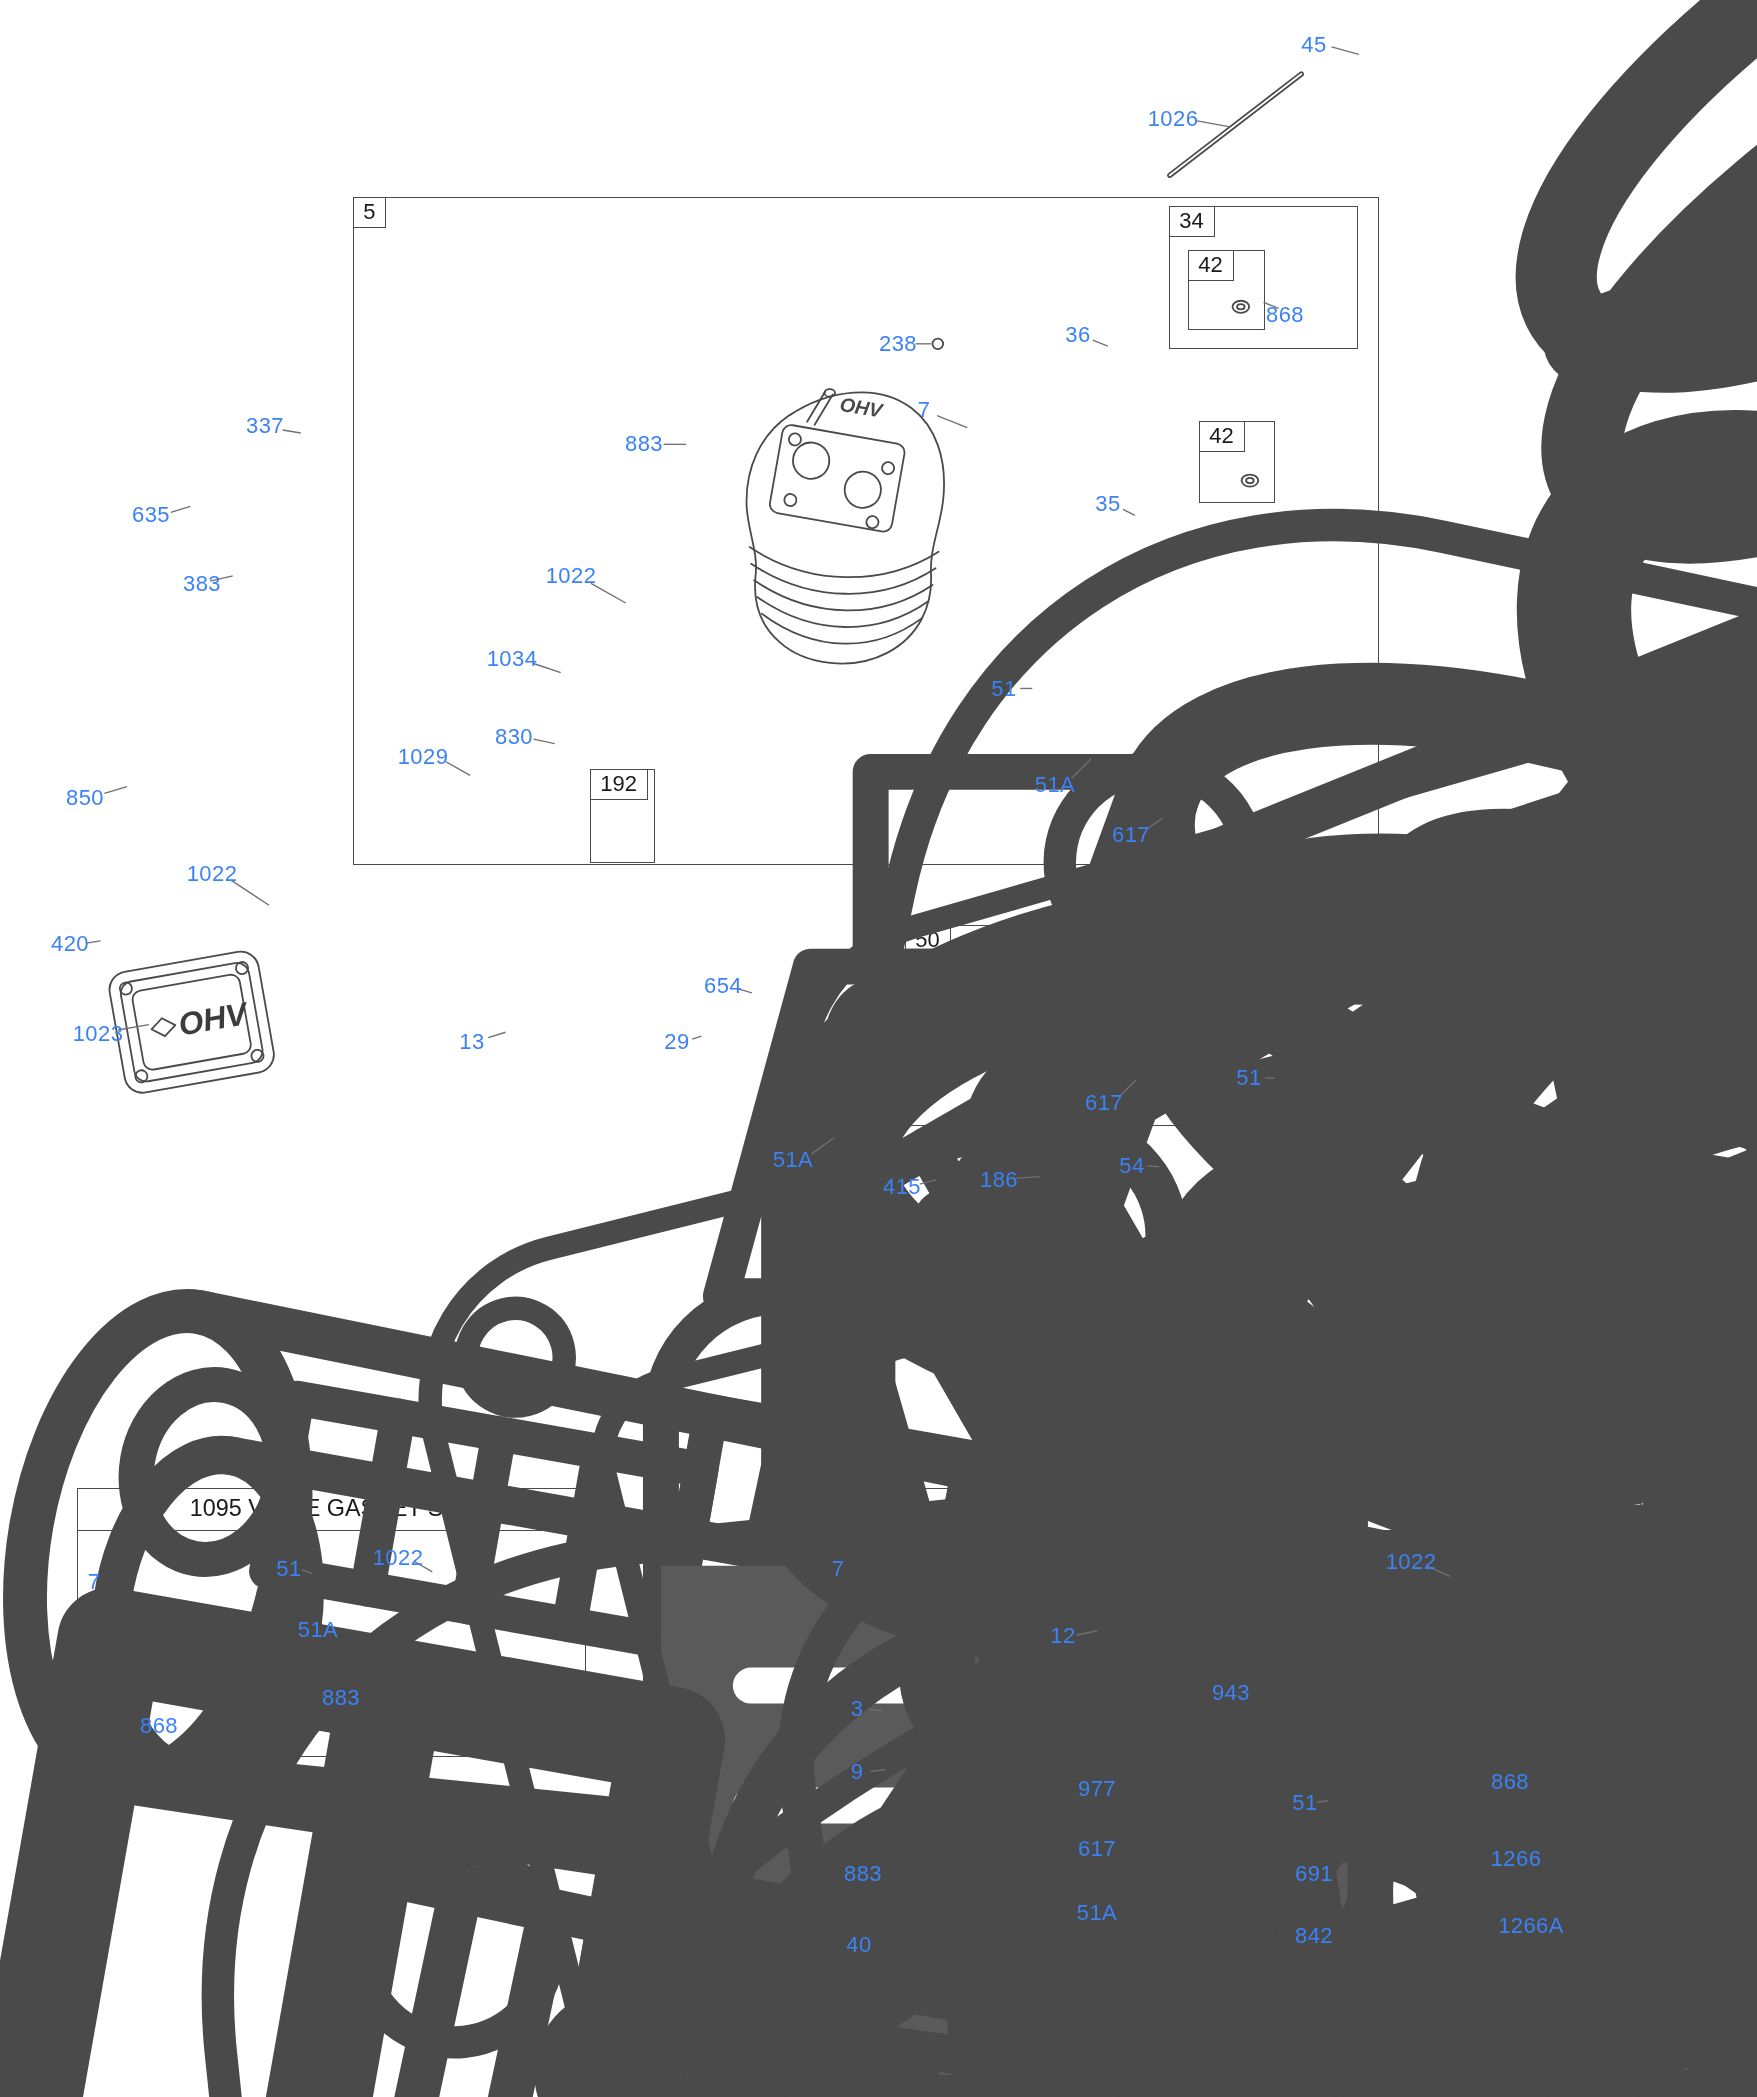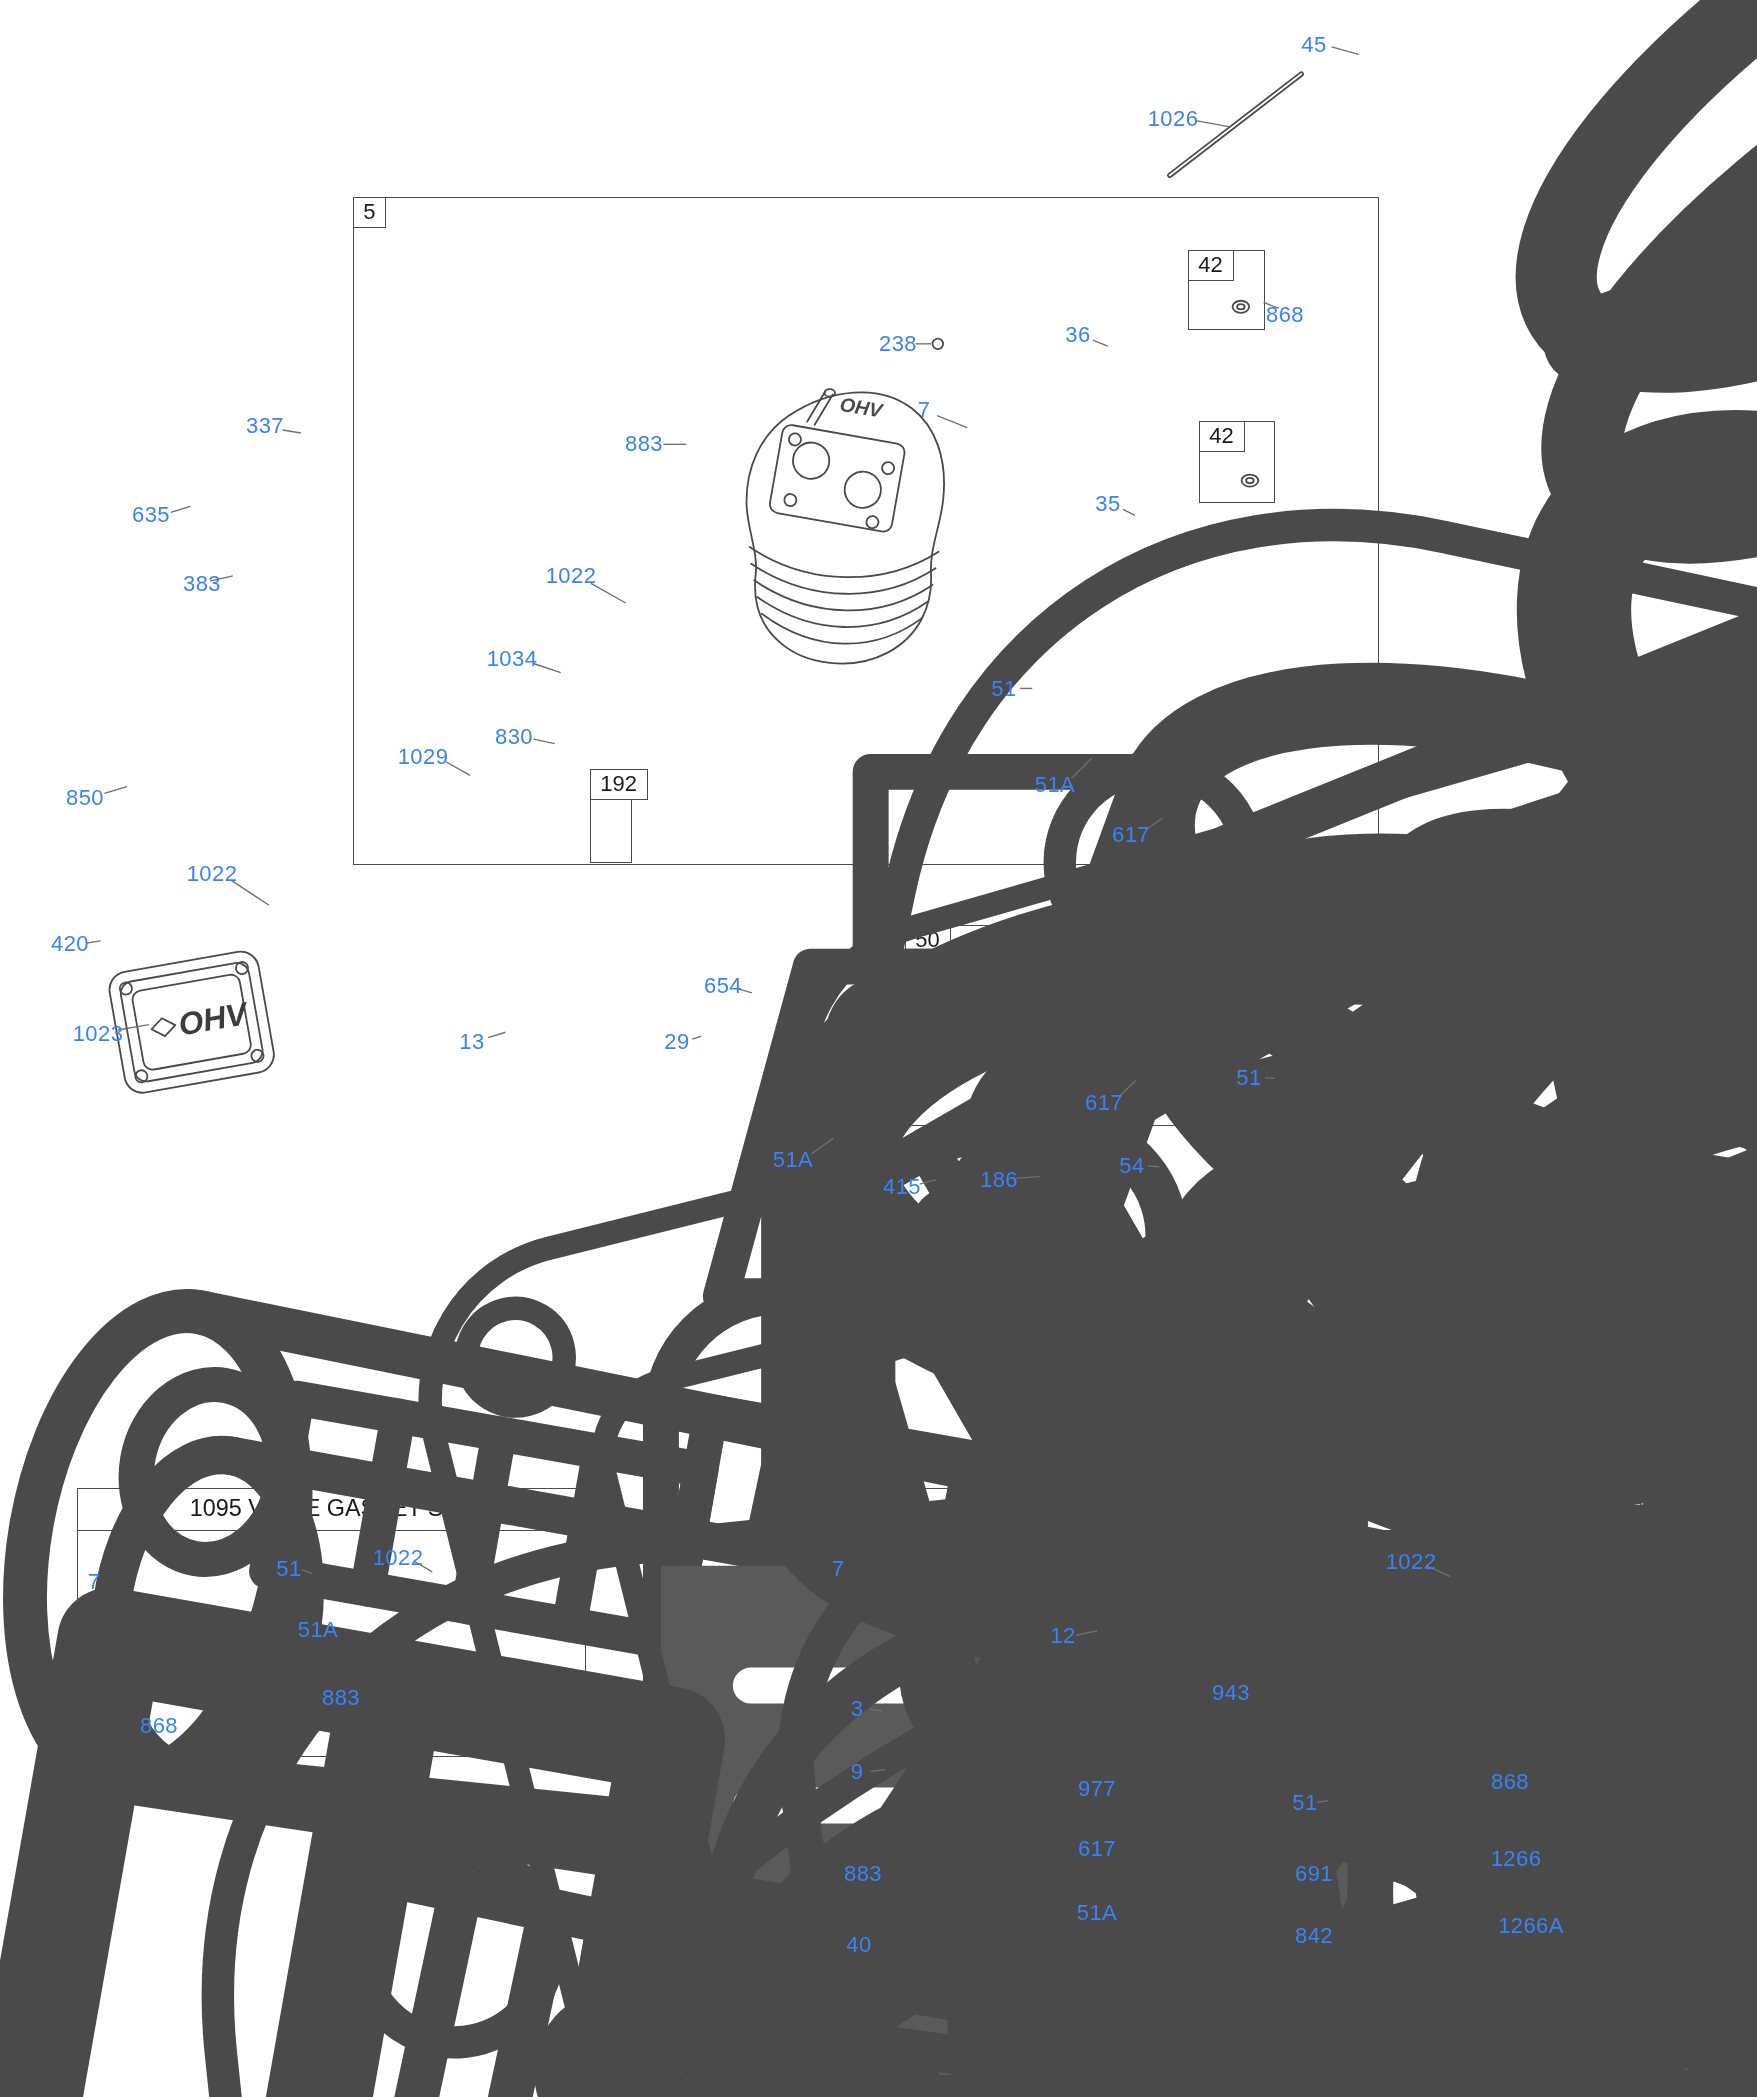--- a/index.html
+++ b/index.html
@@ -25,27 +25,30 @@
 </style>
 </head>
 <body>
 
 <div class="canvas">
 
   <div class="layer" id="boxes-layer">
       <div class="group-box" style="left: 353px; top: 197px; width: 1026px; height: 668px;">
     <div class="box-label">5</div>
   </div>
+      <div class="group-box" style="left: 1169px; top: 206px; width: 189px; height: 143px;">
+    <div class="box-label">34</div>
+  </div>
       <div class="group-box" style="left: 1188px; top: 250px; width: 77px; height: 80px;">
     <div class="box-label">42</div>
   </div>
       <div class="group-box" style="left: 1199px; top: 421px; width: 76px; height: 82px;">
     <div class="box-label">42</div>
   </div>
-      <div class="group-box" style="left: 590px; top: 769px; width: 42px; height: 94px;">
+      <div class="group-box" style="left: 590px; top: 769px; width: 65px; height: 94px;">
     <div class="box-label">192</div>
   </div>
       <div class="group-box" style="left: 905px; top: 925px; width: 293px; height: 201px;">
     <div class="box-label">50</div>
   </div>
       <div class="gasket-set" style="left: 77px; top: 1488px; width: 509px; height: 269px;">
     <div class="set-title">1095 VALVE GASKET SET</div>
   </div>
       <div class="gasket-set" style="left: 808px; top: 1488px; width: 833px; height: 492px;">
     <div class="set-title">358 ENGINE GASKET SET</div>

